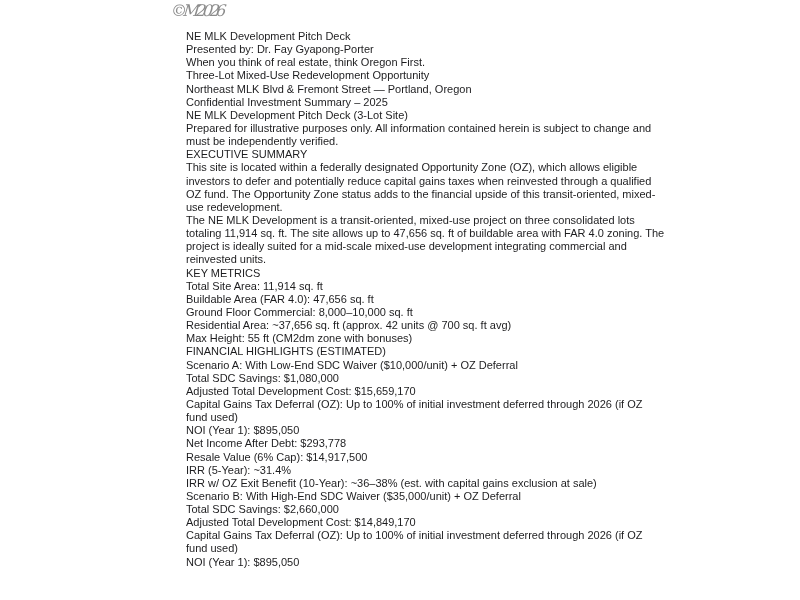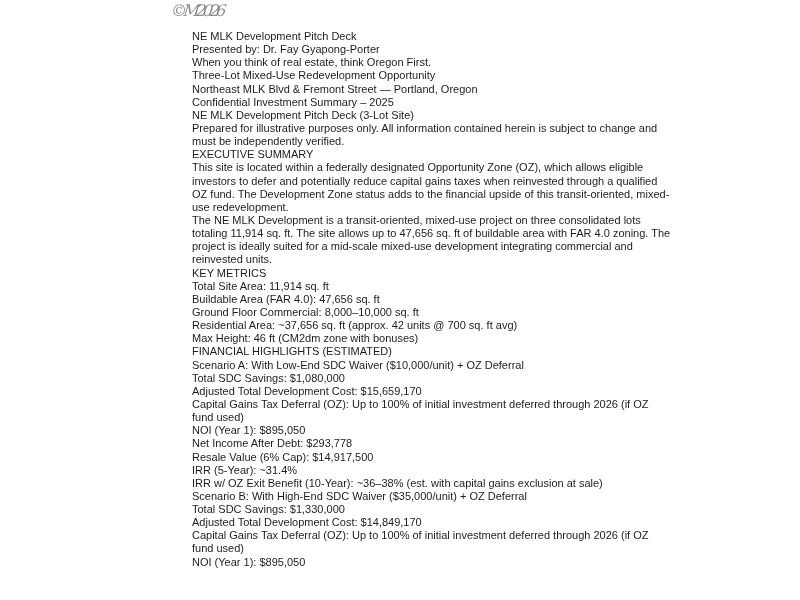--- a/index.html
+++ b/index.html
@@ -23,21 +23,21 @@
     font-family: "DejaVu Serif", serif;
     font-style: italic;
     font-size: 16px;
     letter-spacing: -3.5px;
     transform: skewX(-6deg);
     white-space: nowrap;
     user-select: none;
   }
   .doc-body {
     position: absolute;
-    left: 192px;
+    left: 186px;
     top: 30px;
     width: 436px;
     color: #1d1d1f;
     font-size: 11px;
     line-height: 13.15px;
     font-family: "Liberation Sans", sans-serif;
   }
   .doc-line {
     white-space: pre;
     height: 13.15px;
@@ -54,43 +54,43 @@
       <div class="doc-line">When you think of real estate, think Oregon First.</div>
       <div class="doc-line">Three-Lot Mixed-Use Redevelopment Opportunity</div>
       <div class="doc-line">Northeast MLK Blvd &amp; Fremont Street — Portland, Oregon</div>
       <div class="doc-line">Confidential Investment Summary – 2025</div>
       <div class="doc-line">NE MLK Development Pitch Deck (3-Lot Site)</div>
       <div class="doc-line">Prepared for illustrative purposes only. All information contained herein is subject to change and</div>
       <div class="doc-line">must be independently verified.</div>
       <div class="doc-line">EXECUTIVE SUMMARY</div>
       <div class="doc-line">This site is located within a federally designated Opportunity Zone (OZ), which allows eligible</div>
       <div class="doc-line">investors to defer and potentially reduce capital gains taxes when reinvested through a qualified</div>
-      <div class="doc-line">OZ fund. The Development Zone status adds to the financial upside of this transit-oriented, mixed-</div>
+      <div class="doc-line">OZ fund. The Opportunity Zone status adds to the financial upside of this transit-oriented, mixed-</div>
       <div class="doc-line">use redevelopment.</div>
       <div class="doc-line">The NE MLK Development is a transit-oriented, mixed-use project on three consolidated lots</div>
       <div class="doc-line">totaling 11,914 sq. ft. The site allows up to 47,656 sq. ft of buildable area with FAR 4.0 zoning. The</div>
       <div class="doc-line">project is ideally suited for a mid-scale mixed-use development integrating commercial and</div>
       <div class="doc-line">reinvested units.</div>
       <div class="doc-line">KEY METRICS</div>
       <div class="doc-line">Total Site Area: 11,914 sq. ft</div>
       <div class="doc-line">Buildable Area (FAR 4.0): 47,656 sq. ft</div>
       <div class="doc-line">Ground Floor Commercial: 8,000–10,000 sq. ft</div>
       <div class="doc-line">Residential Area: ~37,656 sq. ft (approx. 42 units @ 700 sq. ft avg)</div>
-      <div class="doc-line">Max Height: 46 ft (CM2dm zone with bonuses)</div>
+      <div class="doc-line">Max Height: 55 ft (CM2dm zone with bonuses)</div>
       <div class="doc-line">FINANCIAL HIGHLIGHTS (ESTIMATED)</div>
       <div class="doc-line">Scenario A: With Low-End SDC Waiver ($10,000/unit) + OZ Deferral</div>
       <div class="doc-line">Total SDC Savings: $1,080,000</div>
       <div class="doc-line">Adjusted Total Development Cost: $15,659,170</div>
       <div class="doc-line">Capital Gains Tax Deferral (OZ): Up to 100% of initial investment deferred through 2026 (if OZ</div>
       <div class="doc-line">fund used)</div>
       <div class="doc-line">NOI (Year 1): $895,050</div>
       <div class="doc-line">Net Income After Debt: $293,778</div>
       <div class="doc-line">Resale Value (6% Cap): $14,917,500</div>
       <div class="doc-line">IRR (5-Year): ~31.4%</div>
       <div class="doc-line">IRR w/ OZ Exit Benefit (10-Year): ~36–38% (est. with capital gains exclusion at sale)</div>
       <div class="doc-line">Scenario B: With High-End SDC Waiver ($35,000/unit) + OZ Deferral</div>
-      <div class="doc-line">Total SDC Savings: $1,330,000</div>
+      <div class="doc-line">Total SDC Savings: $2,660,000</div>
       <div class="doc-line">Adjusted Total Development Cost: $14,849,170</div>
       <div class="doc-line">Capital Gains Tax Deferral (OZ): Up to 100% of initial investment deferred through 2026 (if OZ</div>
       <div class="doc-line">fund used)</div>
       <div class="doc-line">NOI (Year 1): $895,050</div>
     </div>
 </div>
 
 </body></html>

